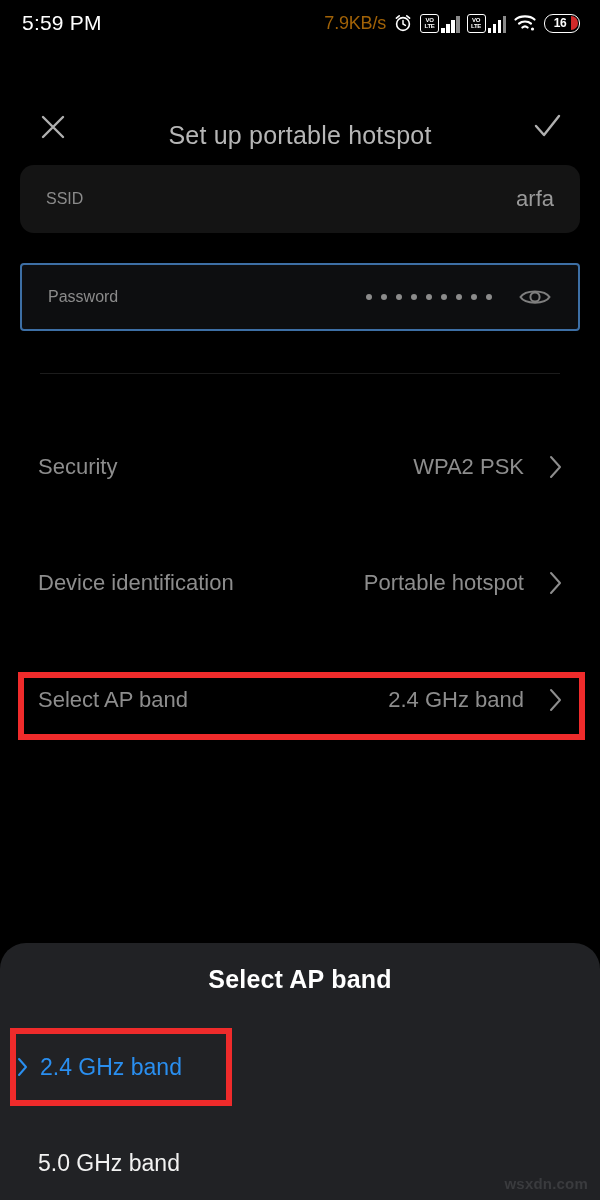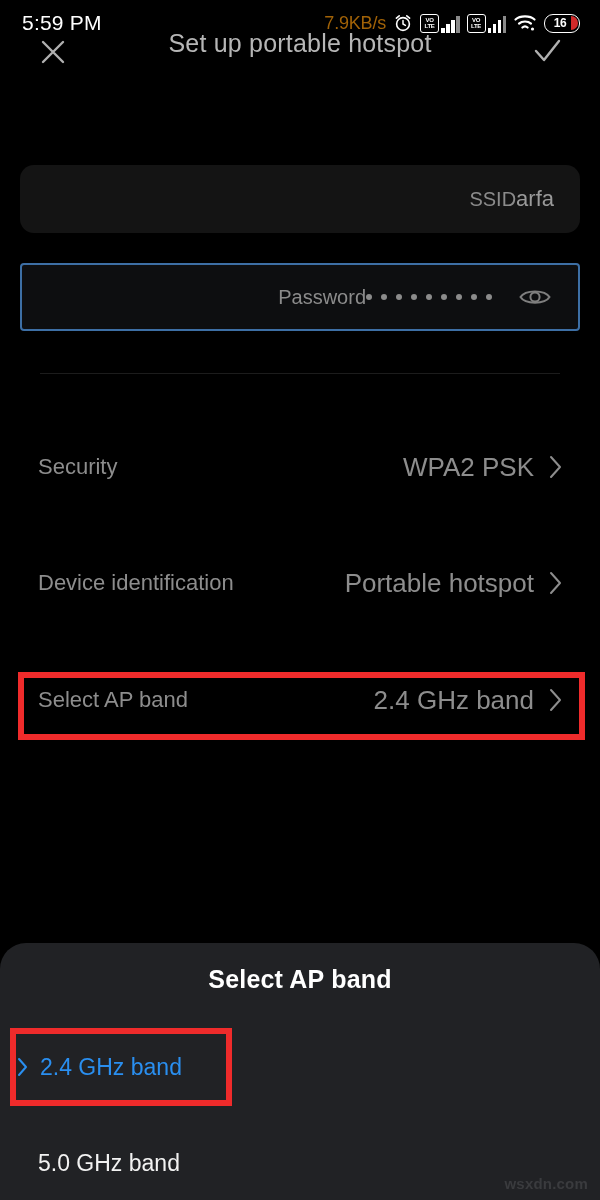--- a/index.html
+++ b/index.html
@@ -104,24 +104,24 @@
     position: absolute;
     right: 1.5px; top: 1.5px; bottom: 1.5px;
     width: 7px;
     background: #d32a2a;
     border-radius: 0 7px 7px 0;
   }
 
   
   .appbar {
     position: absolute;
-    top: 29px; left: 0; right: 0;
+    top: 62px; left: 0; right: 0;
     height: 88px;
     display: flex;
-    align-items: flex-start;
+    align-items: flex-end;
     padding: 0 30px;
     box-sizing: border-box;
   }
   .appbar-title {
     flex: 1;
     text-align: center;
     color: #b6b6b6;
     font-size: 25px;
     letter-spacing: .2px;
   }
@@ -149,23 +149,22 @@
     background: #141414;
   }
   .field-password {
     top: 263px;
     background: #0d0e10;
     border: 2px solid #3d6fa5;
     border-radius: 4px;
   }
   .field-label {
     color: #8b8b8b;
-    font-size: 20px;
+    font-size: 16px;
     flex: 1;
-    text-align: right;
   }
   .field-value {
     color: #9a9a9a;
     font-size: 22px;
   }
   .pwd-dots {
     display: flex;
     gap: 9px;
     align-items: center;
     margin-right: 26px;
@@ -202,22 +201,22 @@
     padding: 0 36px 0 38px;
     box-sizing: border-box;
   }
   .row-label {
     color: #8d8d8d;
     font-size: 22px;
     flex: 1;
   }
   .row-value {
     color: #8d8d8d;
-    font-size: 26px;
-    margin-right: 14px;
+    font-size: 22px;
+    margin-right: 24px;
   }
   .chev {
     width: 16px; height: 26px;
     flex: none;
   }
   .row-security { top: 434px; }
   .row-device   { top: 550px; }
   .row-apband   { top: 667px; }
 
   

